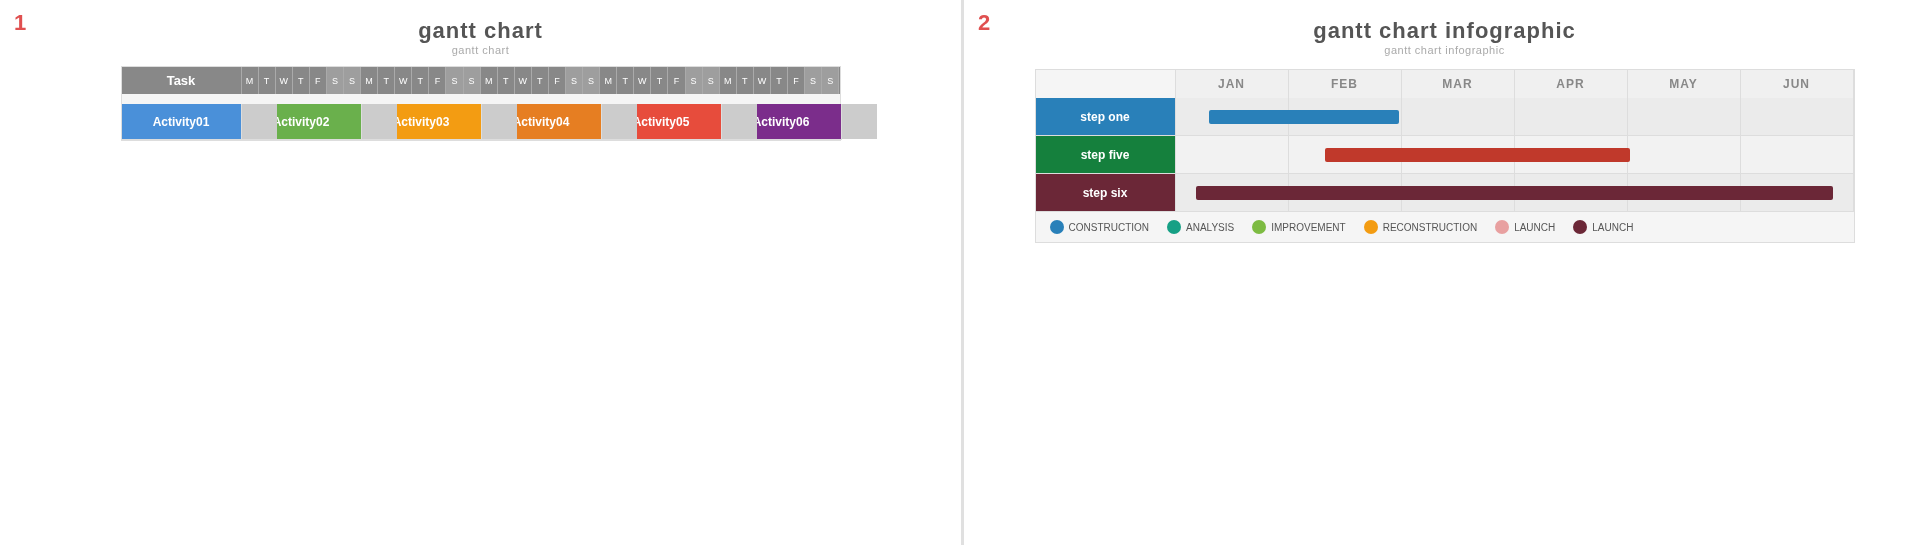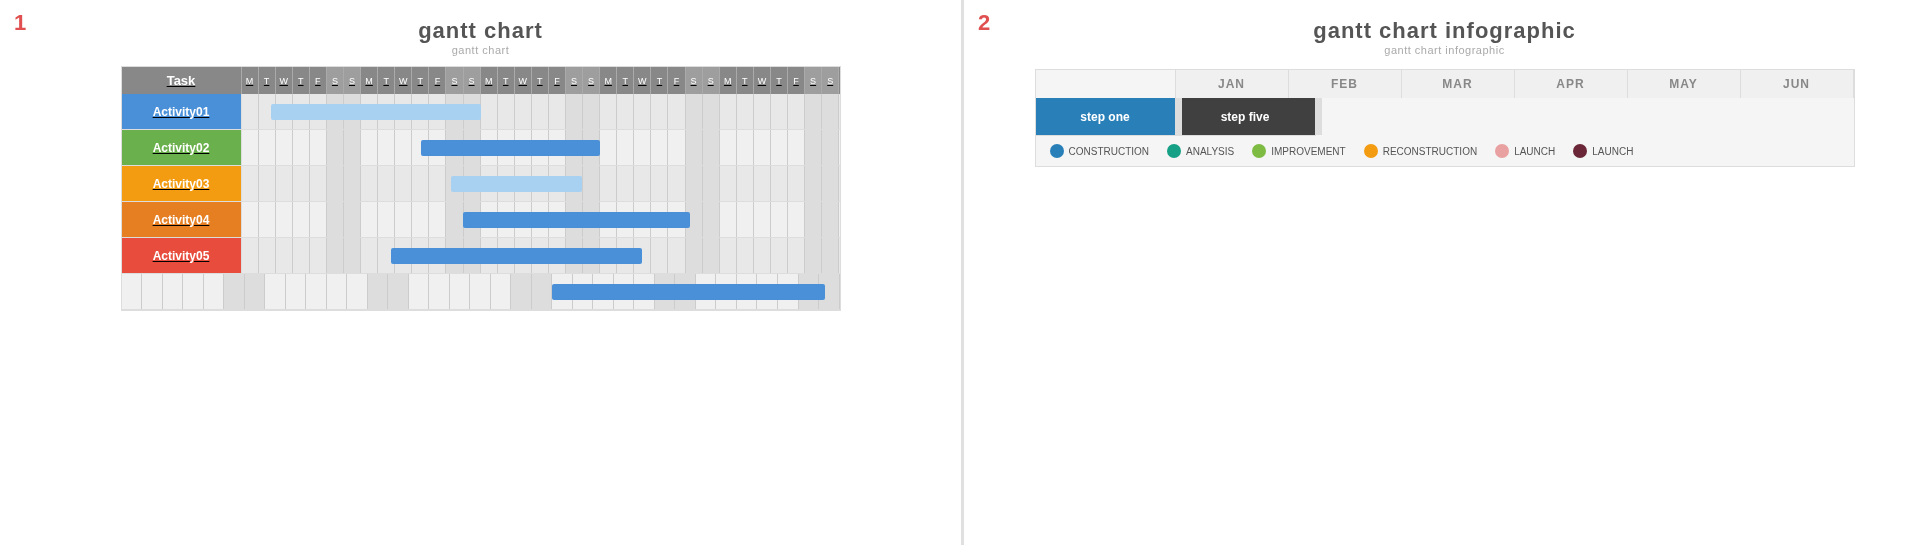--- a/index.html
+++ b/index.html
@@ -44,21 +44,20 @@
       margin-bottom: 10px;
       letter-spacing: 0.5px;
     }
 
     
     .gantt1-container {
       background: #f5f5f5;
       border: 1px solid #ddd;
       margin: 0 auto;
       width: 720px;
-      text-decoration: underline;
     }
     .gantt1-header-row {
       display: flex;
       background: #888;
     }
     .gantt1-task-col-header {
       width: 120px;
       min-width: 120px;
       background: #888;
       color: #fff;
@@ -81,21 +80,22 @@
       border-right: 1px solid #aaa;
       display: flex;
       align-items: center;
       justify-content: center;
     }
     .gantt1-day-cell-header.weekend {
       background: #9e9e9e;
     }
     .gantt1-body {
       display: flex;
-      flex-direction: column;
+      flex-direction: row;
+      margin-top: 10px;
     }
     .gantt1-row {
       display: flex;
       height: 36px;
       border-bottom: 1px solid #ddd;
     }
     .gantt1-row:nth-child(odd) .gantt1-grid { background: #e8e8e8; }
     .gantt1-row:nth-child(even) .gantt1-grid { background: #f0f0f0; }
     .gantt1-task-label {
       width: 120px;
@@ -184,21 +184,21 @@
       flex: 1;
       text-align: center;
       font-size: 12px;
       font-weight: bold;
       color: #888;
       padding: 7px 0;
       border-right: 1px solid #ddd;
       background: #f0f0f0;
       letter-spacing: 1px;
     }
-    .gantt2-body { display: flex; flex-direction: row; }
+    .gantt2-body { display: flex; flex-direction: column; }
     .gantt2-row {
       display: flex;
       height: 38px;
       border-bottom: 1px solid #ddd;
     }
     .gantt2-step-label {
       width: 140px;
       min-width: 140px;
       display: flex;
       align-items: center;
@@ -511,20 +511,21 @@
               <div class="gantt1-grid-line"></div>
               <div class="gantt1-grid-line"></div>
               <div class="gantt1-grid-line"></div>
               <div class="gantt1-grid-line" style="background: rgb(221, 221, 221);"></div>
               <div class="gantt1-grid-line" style="background: rgb(221, 221, 221);"></div>
             </div>
             <div class="gantt1-bar" style="left: 25%; width: 42%; background: rgb(74, 144, 217);"></div>
           </div>
         </div>
         <div class="gantt1-row">
+          <div class="gantt1-task-label" style="background: rgb(123, 45, 139);">Activity06</div>
           <div class="gantt1-grid">
             <div class="gantt1-grid-lines">
               <div class="gantt1-grid-line"></div>
               <div class="gantt1-grid-line"></div>
               <div class="gantt1-grid-line"></div>
               <div class="gantt1-grid-line"></div>
               <div class="gantt1-grid-line"></div>
               <div class="gantt1-grid-line" style="background: rgb(221, 221, 221);"></div>
               <div class="gantt1-grid-line" style="background: rgb(221, 221, 221);"></div>
               <div class="gantt1-grid-line"></div>
@@ -593,34 +594,35 @@
               <div class="gantt2-grid-cell"></div>
               <div class="gantt2-grid-cell"></div>
               <div class="gantt2-grid-cell"></div>
               <div class="gantt2-grid-cell"></div>
               <div class="gantt2-grid-cell"></div>
             </div>
             <div class="gantt2-bar" style="left: 5%; width: 28%; background: rgb(41, 128, 185);"></div>
           </div>
         </div>
         <div class="gantt2-row">
-          <div class="gantt2-step-label" style="background: #404040;">step five</div>
+          <div class="gantt2-step-label" style="background: #15803d;">step five</div>
           <div class="gantt2-grid">
             <div class="gantt2-grid-bg">
               <div class="gantt2-grid-cell"></div>
               <div class="gantt2-grid-cell"></div>
               <div class="gantt2-grid-cell"></div>
               <div class="gantt2-grid-cell"></div>
               <div class="gantt2-grid-cell"></div>
               <div class="gantt2-grid-cell"></div>
             </div>
             <div class="gantt2-bar" style="left: 22%; width: 45%; background: rgb(192, 57, 43);"></div>
           </div>
         </div>
         <div class="gantt2-row">
+          <div class="gantt2-step-label" style="background: rgb(107, 39, 55);">step six</div>
           <div class="gantt2-grid">
             <div class="gantt2-grid-bg">
               <div class="gantt2-grid-cell"></div>
               <div class="gantt2-grid-cell"></div>
               <div class="gantt2-grid-cell"></div>
               <div class="gantt2-grid-cell"></div>
               <div class="gantt2-grid-cell"></div>
               <div class="gantt2-grid-cell"></div>
             </div>
             <div class="gantt2-bar" style="left: 3%; width: 94%; background: rgb(107, 39, 55);"></div>

